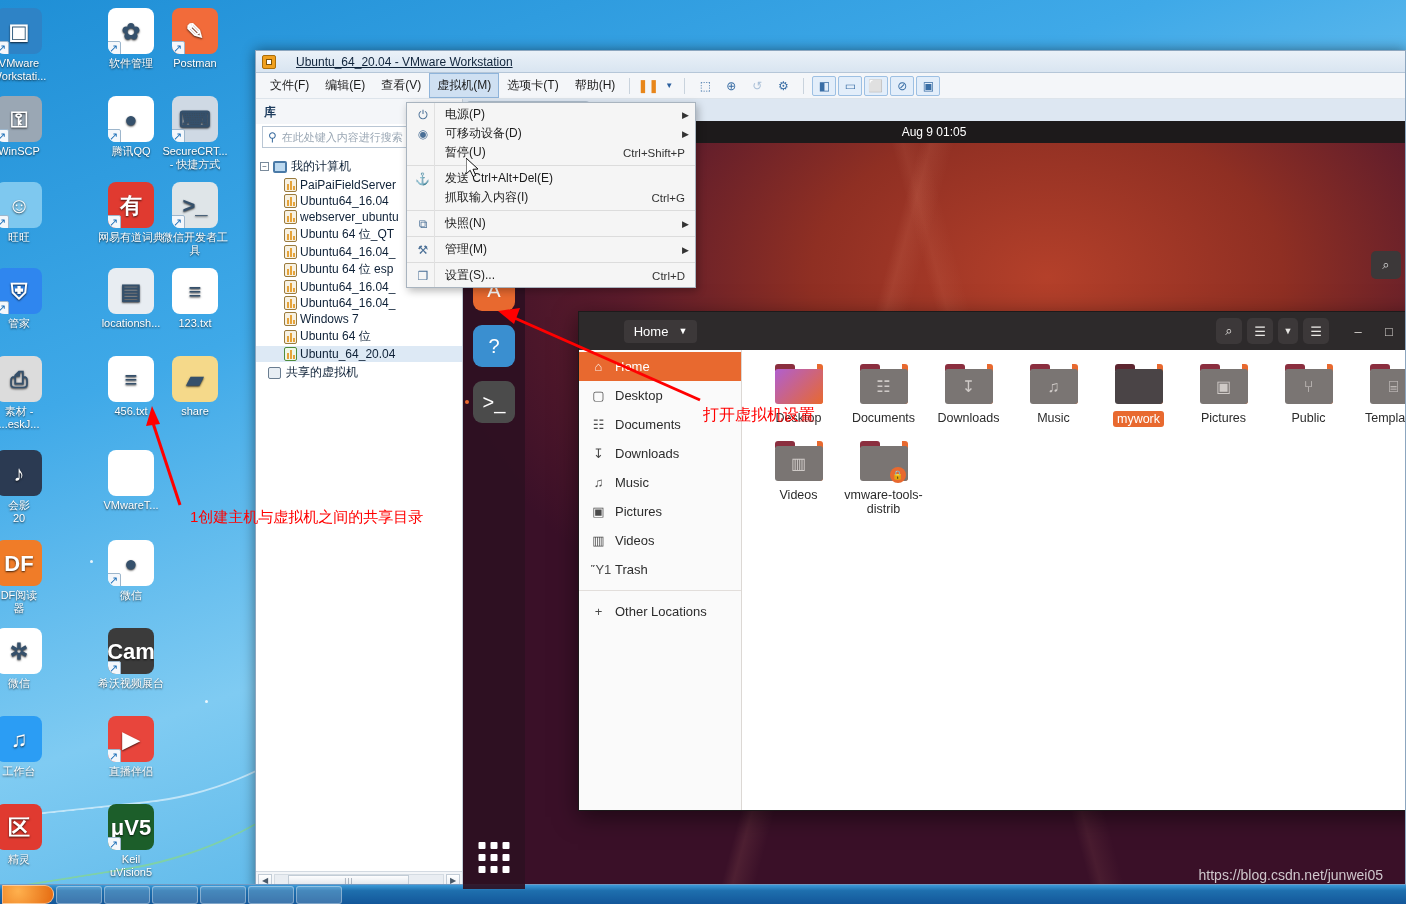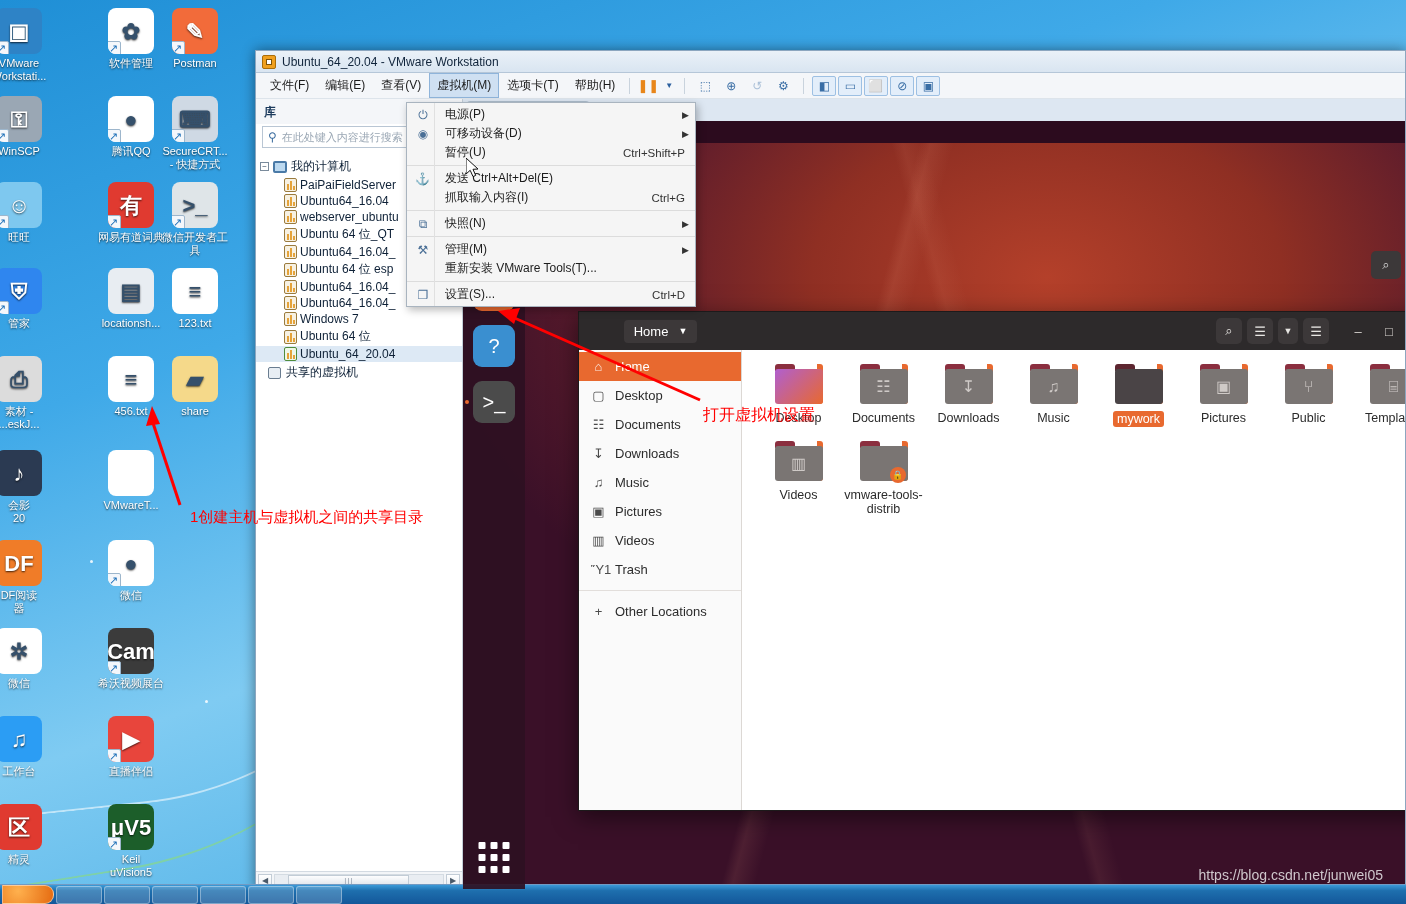--- a/index.html
+++ b/index.html
@@ -75,22 +75,22 @@
   #vmware-window {
     position:absolute; left:255px; top:50px; width:1151px; height:840px;
     background:#f0f0f0;
     border:1px solid #8ca6bf;
     box-shadow: 0 0 12px rgba(0,0,0,.45);
     display:flex; flex-direction:column;
   }
   #vm-titlebar {
     height:22px; background: linear-gradient(180deg,#eaf1f8,#d9e5f1);
     border-bottom:1px solid #b5c6d8;
-    display:flex; align-items:center; gap:6px; padding-left:6px;
-    font-size:12px; color:#10243b;
+    display:flex; align-items:center; gap:20px; padding-left:6px;
+    font-size:12px; color:#10243b;text-decoration:underline;
   }
   .vm-app-icon {
     width:14px;height:14px;background:#f0a01e;border:1px solid #a96d0a;border-radius:2px;
     display:flex;align-items:center;justify-content:center;
   }
   .vm-app-icon i { width:6px;height:6px;background:#fff;display:block;border:1px solid #7e5206; }
 
   #vm-menubar {
     height:26px; background:#f4f6f9; border-bottom:1px solid #dde4eb;
     display:flex; align-items:center; padding-left:6px; font-size:12px; color:#1a1a1a;
@@ -559,20 +559,23 @@
 
     <div id="vm-right">
       <div id="vm-tabbar">
         <div class="vm-tab">
           <span>Ubuntu_64_20.04</span>
           <span class="x">✕</span>
         </div>
       </div>
 
       <div id="guest">
+        <div id="ubuntu-topbar">
+          <span>Aug 9 01:05</span>
+        </div>
 
         <div id="ubuntu-wall"></div>
 
         <div id="ubuntu-dock">
           <div id="dock-list" style="display: flex; flex-direction: column; gap: 14px;">
               <div class="dock-ico" style="background: rgb(232, 230, 227); color: rgb(216, 164, 0);">◉</div>
               <div class="dock-ico" style="background: rgb(42, 127, 212); color: rgb(255, 255, 255);">▤</div>
               <div class="dock-ico" style="background: rgb(232, 105, 47); color: rgb(255, 255, 255);">A</div>
               <div class="dock-ico" style="background: rgb(58, 143, 208); color: rgb(255, 255, 255);">?</div>
               <div class="dock-ico" style="background: rgb(75, 75, 75); color: rgb(255, 255, 255);">&gt;_<span class="run-dot"></span></div>
@@ -782,24 +785,20 @@
           <span class="mi">⧉</span>
           <span class="mlabel">快照(N)</span>
           <span class="marrow">▶</span>
         </div>
         <div class="menu-sep"></div>
         <div class="menu-row">
           <span class="mi">⚒</span>
           <span class="mlabel">管理(M)</span>
           <span class="marrow">▶</span>
         </div>
-        <div class="menu-row">
-          <span class="mi"></span>
-          <span class="mlabel">重新安装 VMware Tools(T)...</span>
-        </div>
         <div class="menu-sep"></div>
         <div class="menu-row">
           <span class="mi">❐</span>
           <span class="mlabel">设置(S)...</span>
           <span class="maccel">Ctrl+D</span>
         </div>
       </div>
   </div>
 </div>
 

